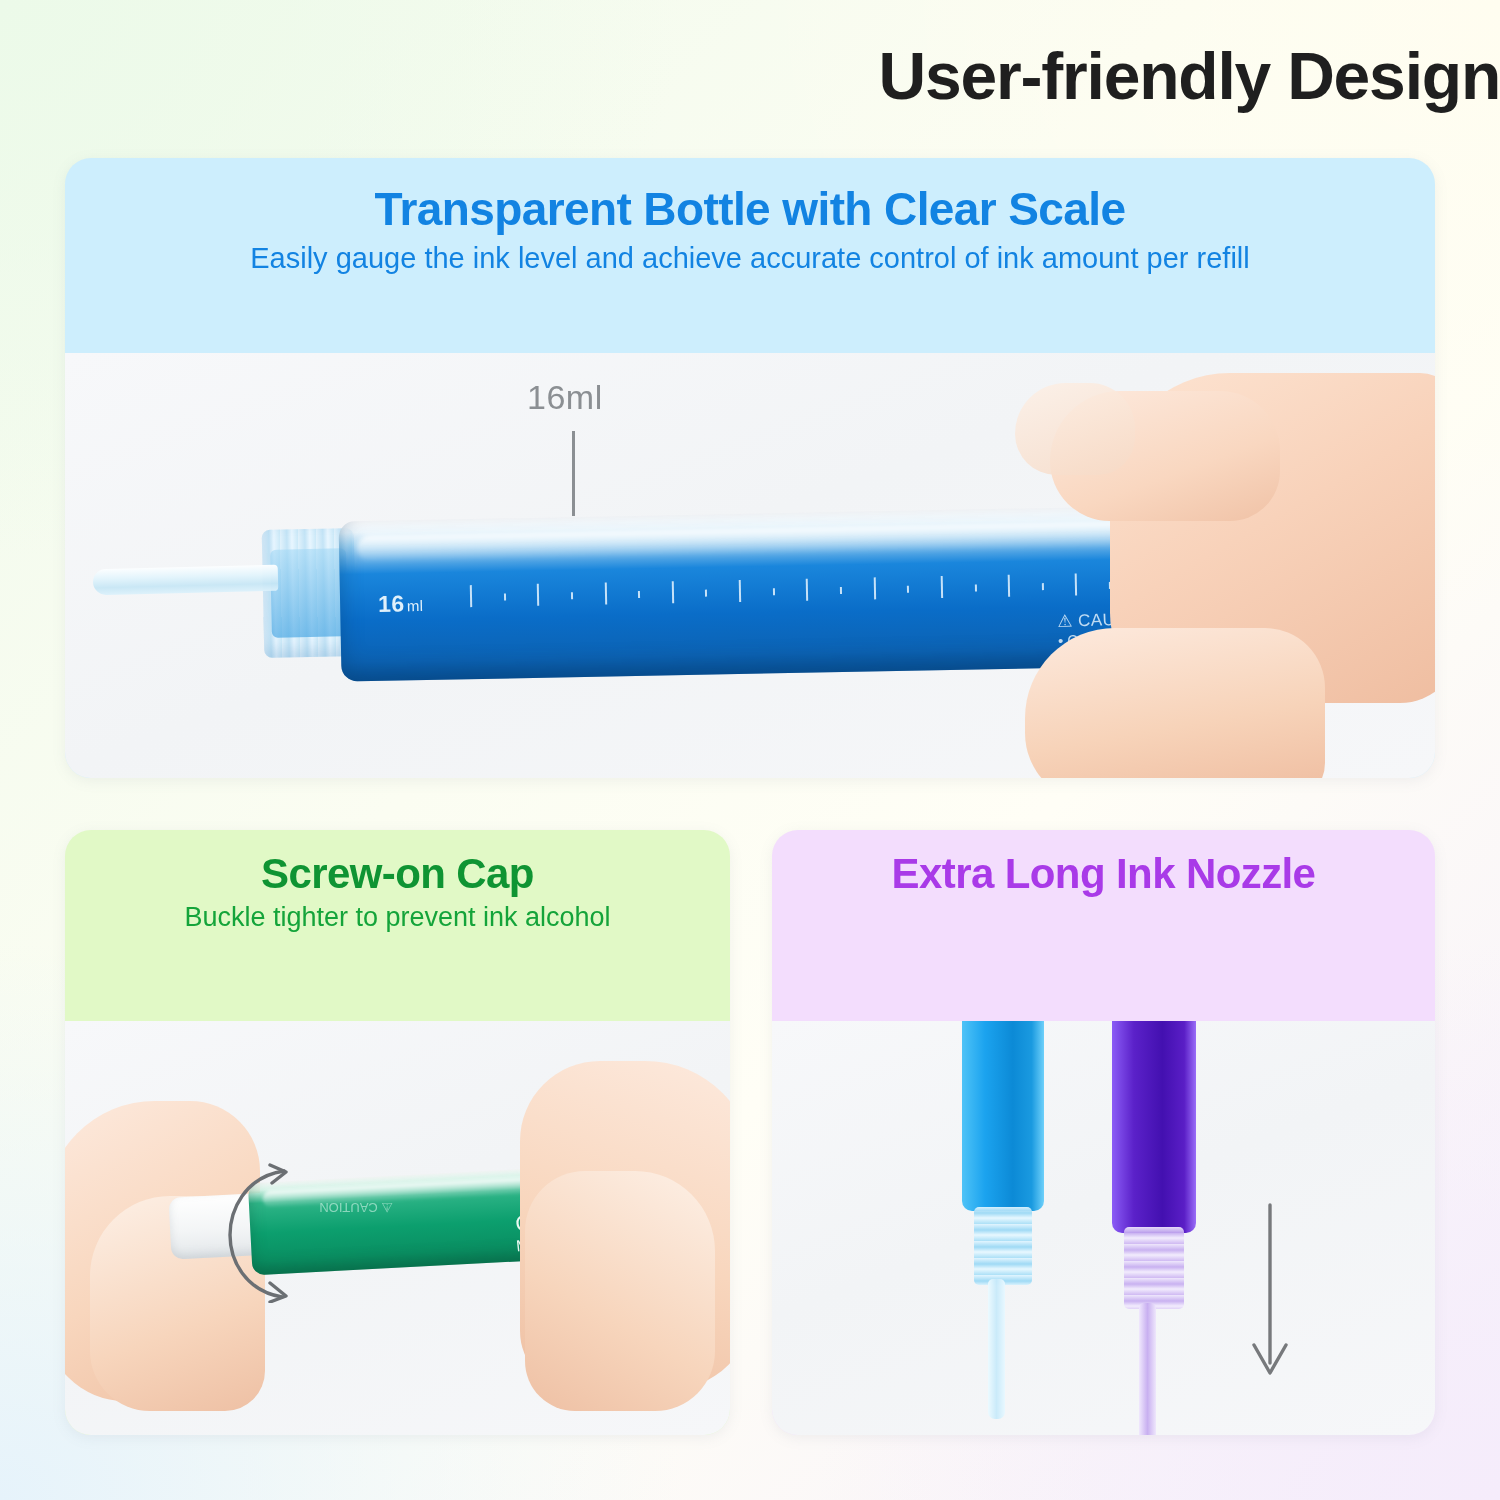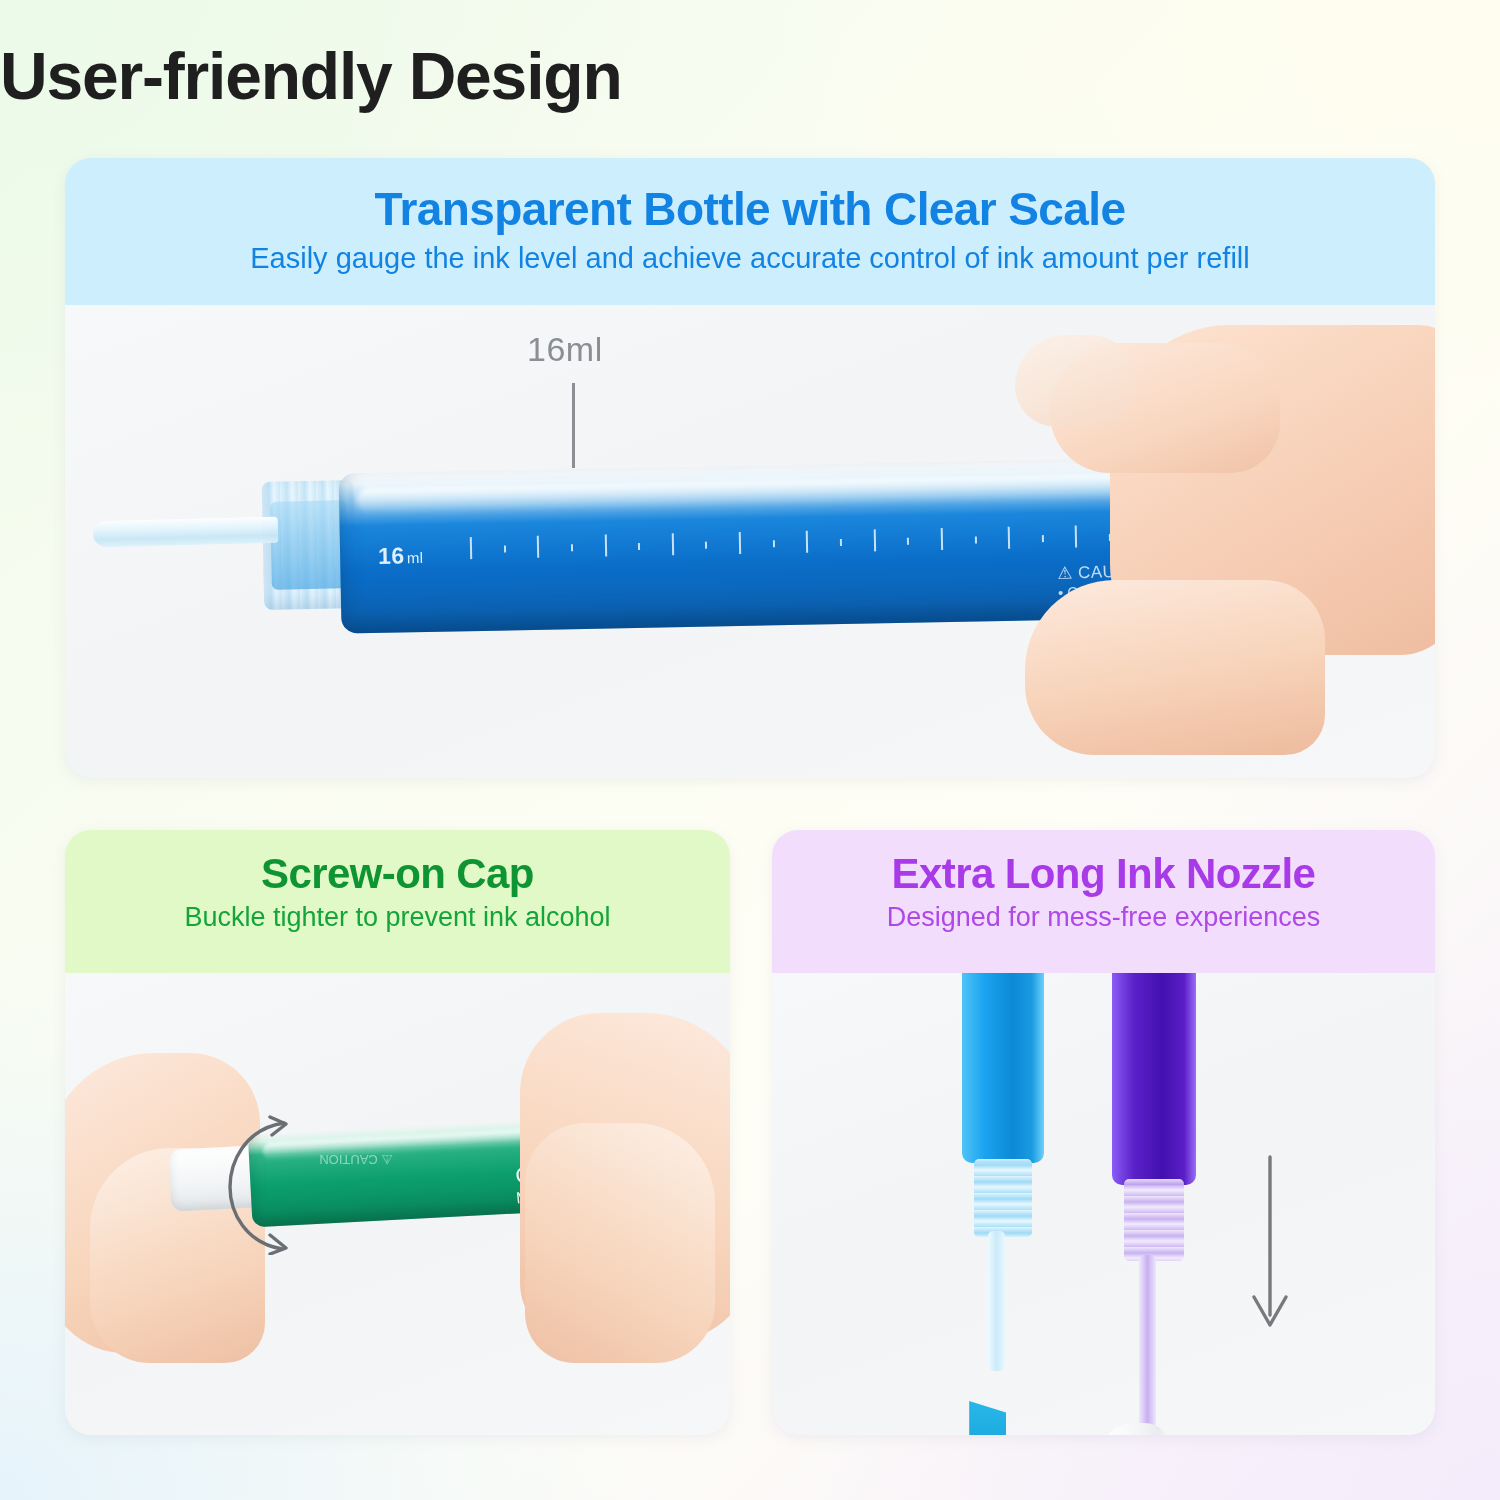--- a/index.html
+++ b/index.html
@@ -22,21 +22,21 @@
       radial-gradient(ellipse 1100px 900px at 100% 100%, #f5ecfb 0%, rgba(245,236,251,0) 62%),
       radial-gradient(ellipse 1100px 900px at 0% 0%,     #ecfae9 0%, rgba(236,250,233,0) 62%),
       radial-gradient(ellipse 1200px 950px at 100% 0%,   #fffdf0 0%, rgba(255,253,240,0) 64%),
       linear-gradient(135deg, #f0faec 0%, #fbfdf2 40%, #fffef6 62%, #f6f0fb 100%);
   }
 
   
   #main-title {
     position: absolute;
     top: 38px; left: 0; width: 100%;
-    text-align: left;
+    text-align: right;
     font-size: 66px;
     font-weight: bold;
     letter-spacing: -1.2px;
     color: #1f1f1f;
   }
 
   
   .card {
     position: absolute;
     border-radius: 26px;
@@ -45,20 +45,21 @@
   }
   .card-head { text-align: center; }
   .card-title { font-weight: bold; letter-spacing: -.6px; }
   .card-sub   { font-weight: normal; }
 
   .photo {
     position: absolute;
     left: 0; right: 0; bottom: 0;
     background: linear-gradient(160deg, #f7f8fa 0%, #f2f4f6 45%, #f6f7f9 100%);
     overflow: hidden;
+    margin-top: 48px;
   }
 
   
   #card-scale { left: 65px; top: 158px; width: 1370px; height: 620px; background: #cdeefd; }
   #card-scale .card-head { padding-top: 24px; }
   #card-scale .card-title { font-size: 46px; color: #1283e2; }
   #card-scale .card-sub   { font-size: 29px; color: #1283e2; margin-top: 6px; }
   #card-scale .photo { top: 147px; }
 
   
@@ -369,21 +370,20 @@
     </div>
 
     <div id="h2-right"></div>
     <div id="h2-right2"></div>
   </div>
 </section>
 
 <section class="card" id="card-nozzle">
   <div class="card-head">
     <div class="card-title">Extra Long Ink Nozzle</div>
-    <div class="card-sub">Designed for mess-free experiences</div>
   </div>
 
   <div class="photo">
 
     <div id="n-blue-body"></div>
     <div id="n-blue-neck"></div>
     <div id="n-blue-tip"></div>
 
     <div id="n-nib"></div>
 

